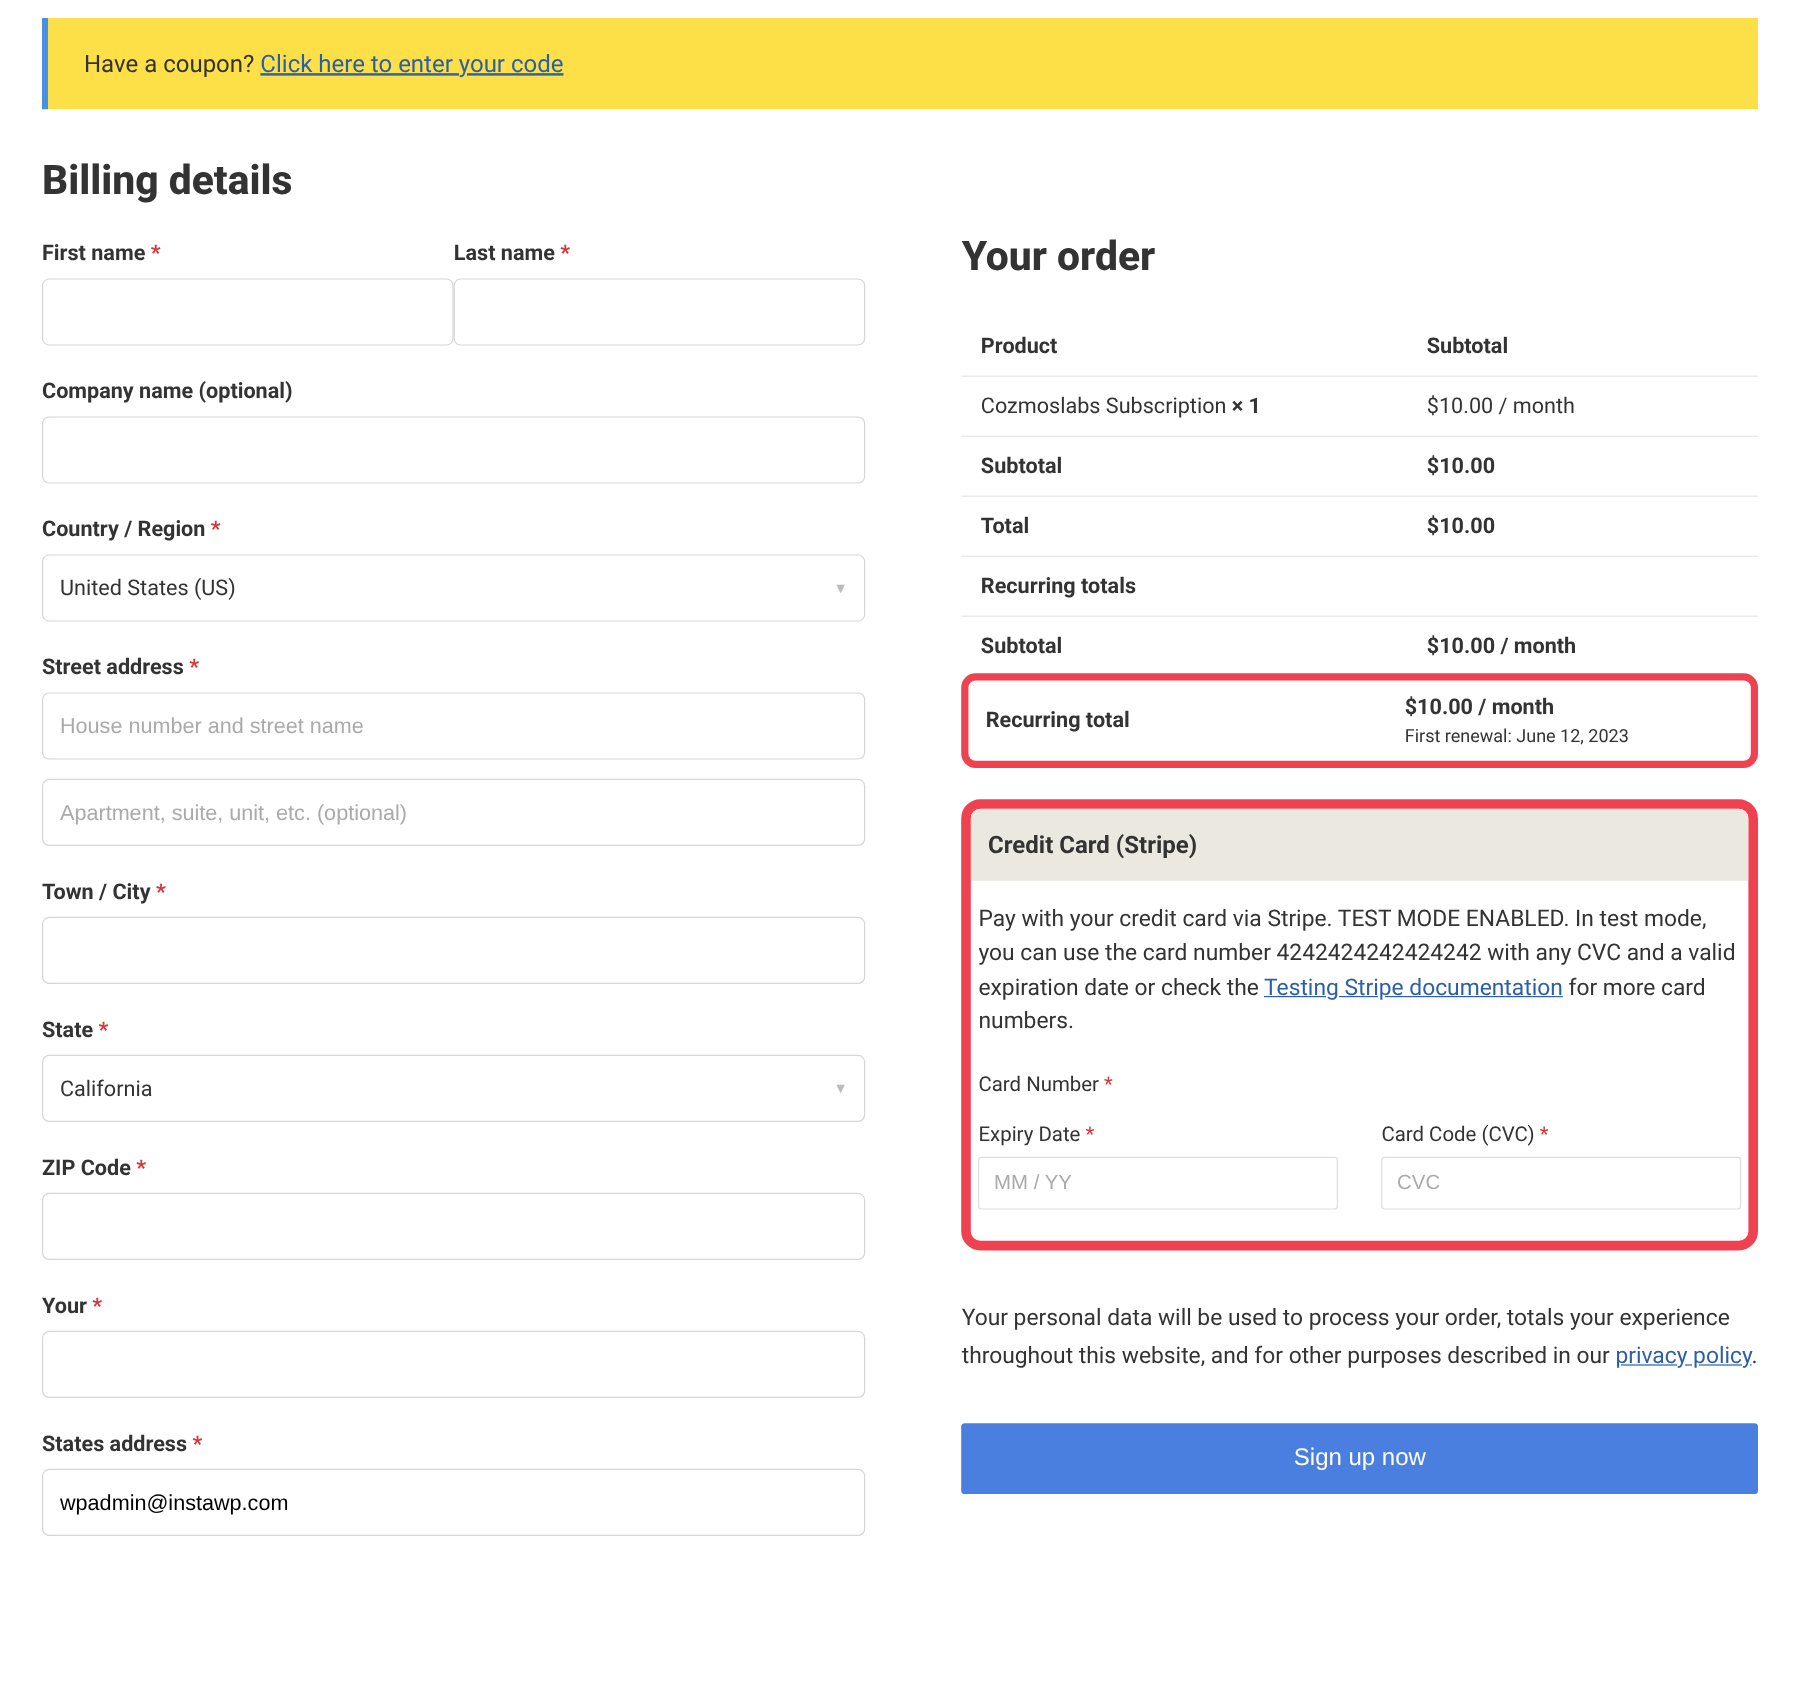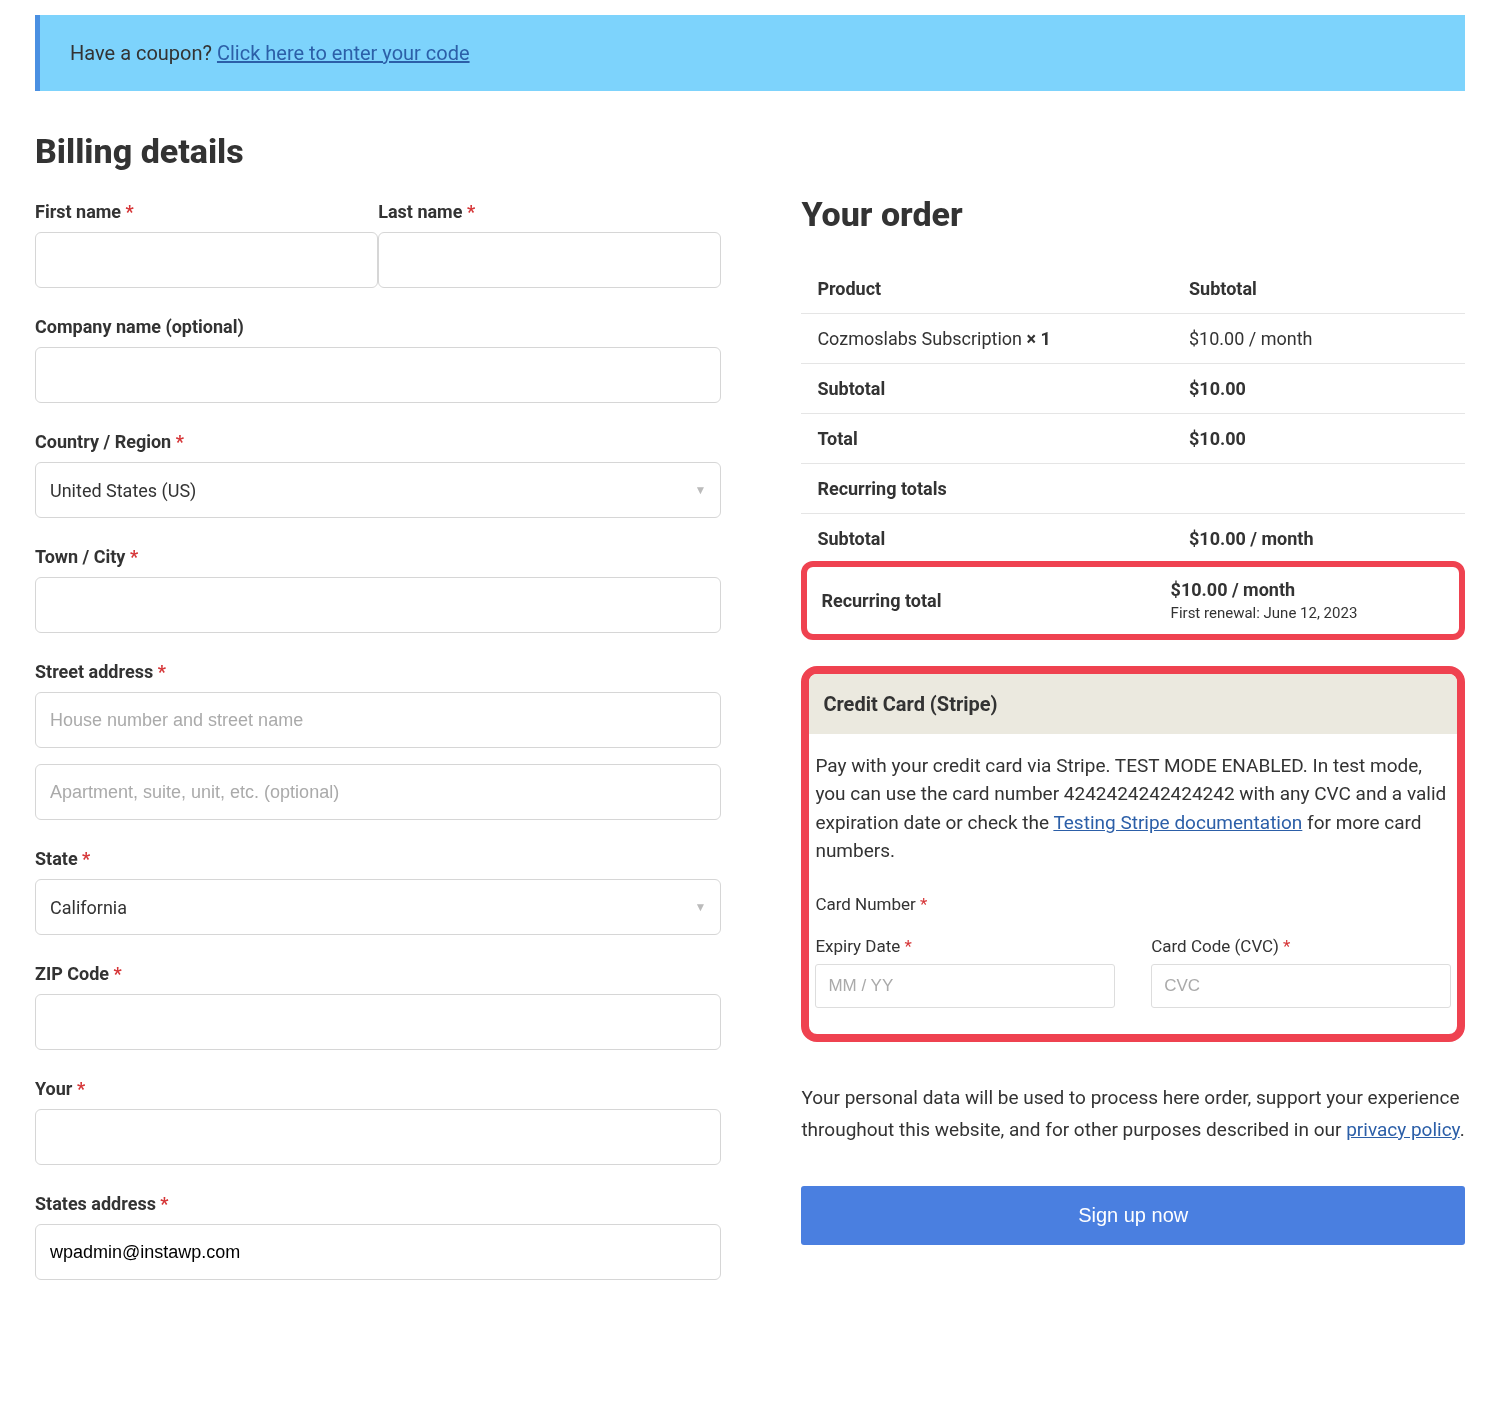--- a/index.html
+++ b/index.html
@@ -8,21 +8,21 @@
   padding: 0;
 }
 body {
   font-family: -apple-system, BlinkMacSystemFont, "Segoe UI", Roboto, "Helvetica Neue", Arial, sans-serif;
   color: #333;
   background: #fff;
   padding: 15px 35px;
   width: 1500px;
 }
 .coupon-banner {
-  background: #7dd3fc;
+  background: #fde047;
   border-left: 5px solid #4a90e2;
   padding: 26px 30px;
   margin-bottom: 40px;
   font-size: 20px;
   color: #333;
 }
 .coupon-banner a {
   color: #2c5fa8;
   text-decoration: underline;
 }
@@ -251,28 +251,28 @@
 
     <div class="field-group">
       <label class="field-label"><span>Country / Region </span><span class="required-star">*</span></label>
       <div class="select-input">
         <span>United States (US)</span>
         <span class="chevron">▼</span>
       </div>
     </div>
 
     <div class="field-group">
-      <label class="field-label"><span>Town / City </span><span class="required-star">*</span></label>
-      <input type="text" class="text-input" style="">
-    </div>
-
-    <div class="field-group">
       <label class="field-label"><span>Street address </span><span class="required-star">*</span></label>
       <input type="text" class="text-input" placeholder="House number and street name" style="">
       <input type="text" class="text-input street-secondary" placeholder="Apartment, suite, unit, etc. (optional)" style="">
+    </div>
+
+    <div class="field-group">
+      <label class="field-label"><span>Town / City </span><span class="required-star">*</span></label>
+      <input type="text" class="text-input" style="">
     </div>
 
     <div class="field-group">
       <label class="field-label"><span>State </span><span class="required-star">*</span></label>
       <div class="select-input">
         <span>California</span>
         <span class="chevron">▼</span>
       </div>
     </div>
 
@@ -353,18 +353,18 @@
           </div>
           <div class="cc-group">
             <label class="cc-label"><span>Card Code (CVC) </span><span class="required-star">*</span></label>
             <input type="text" class="cc-input" placeholder="CVC" style="">
           </div>
         </div>
       </div>
     </div>
 
     <p class="privacy-text">
-      <span>Your personal data will be used to process here order, support your experience throughout this website, and for other purposes described in our </span><a href="#">privacy policy</a><span>.</span>
+      <span>Your personal data will be used to process your order, totals your experience throughout this website, and for other purposes described in our </span><a href="#">privacy policy</a><span>.</span>
     </p>
 
     <button class="signup-btn">Sign up now</button>
   </div>
 </div>
 
 </body></html>

